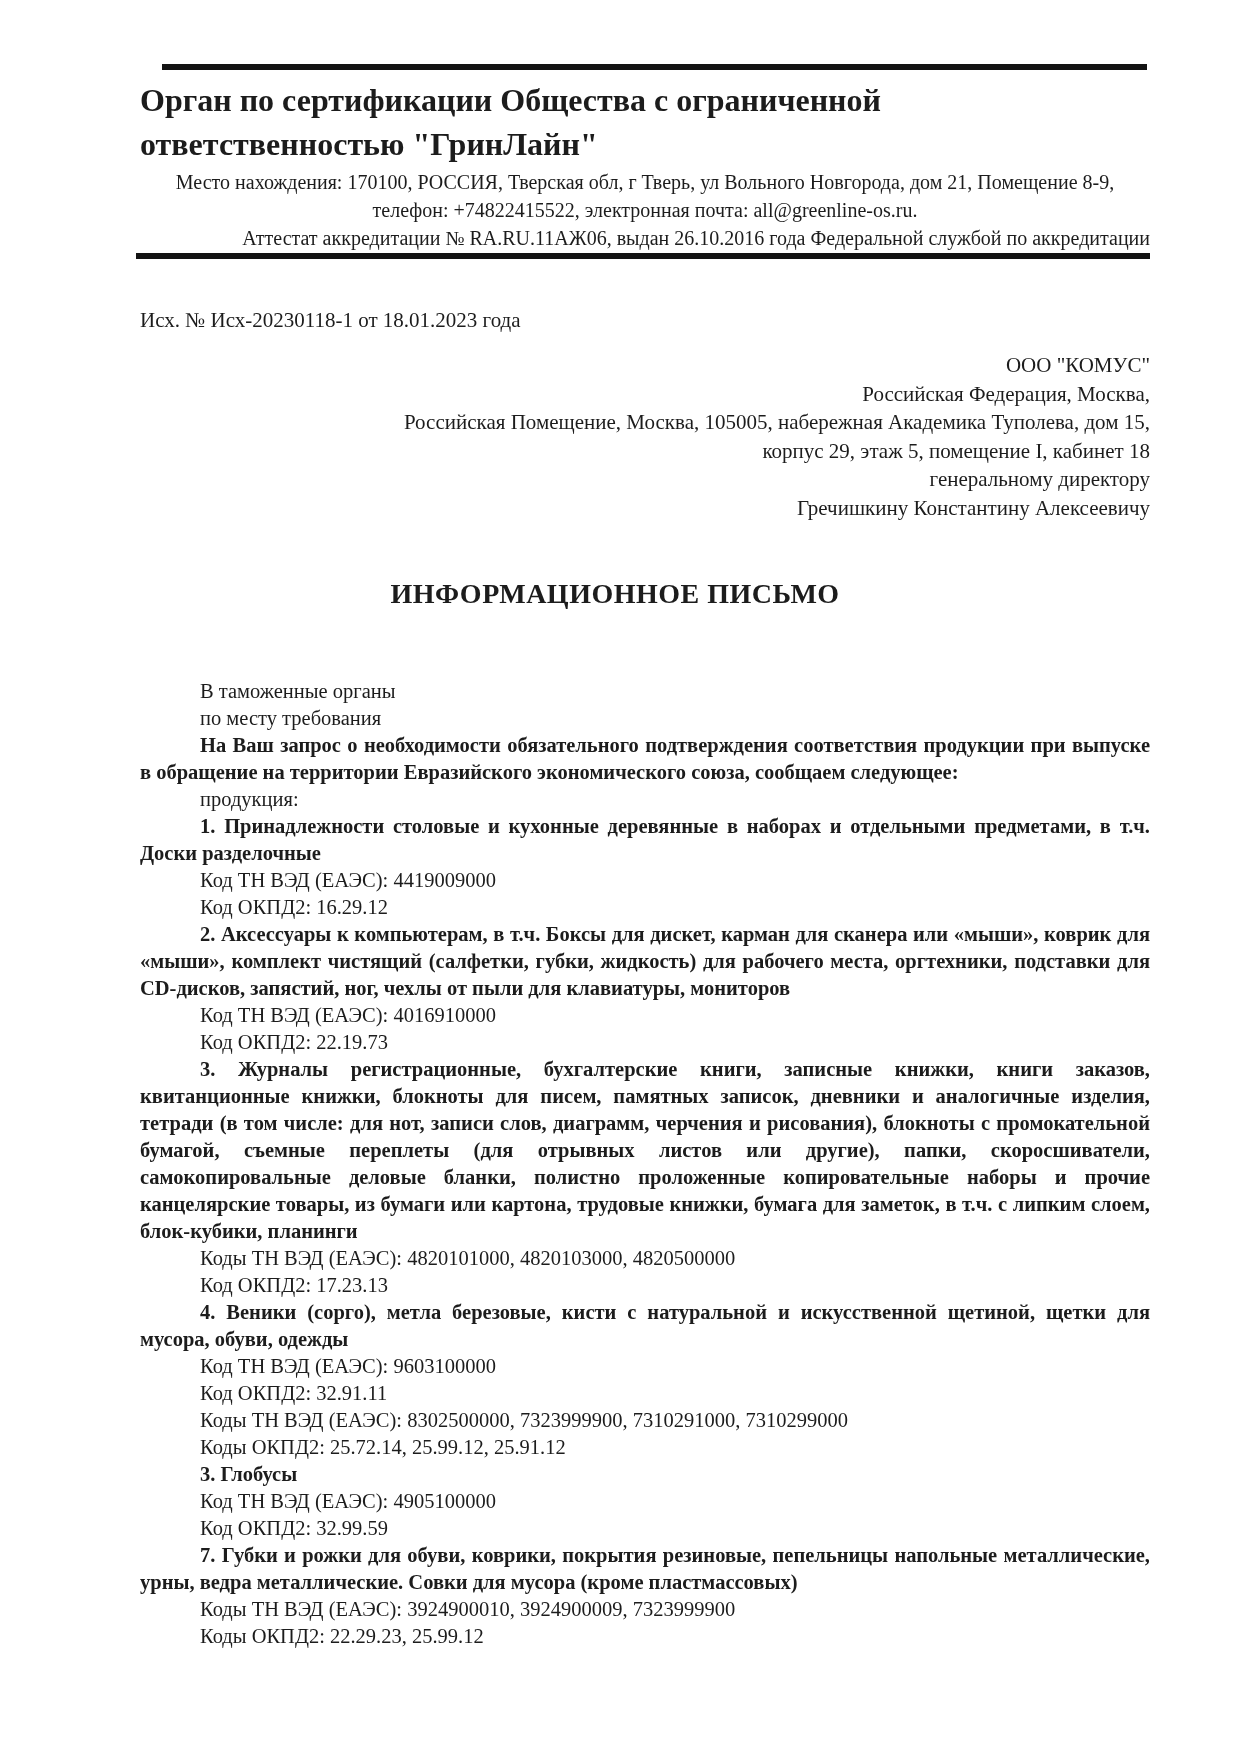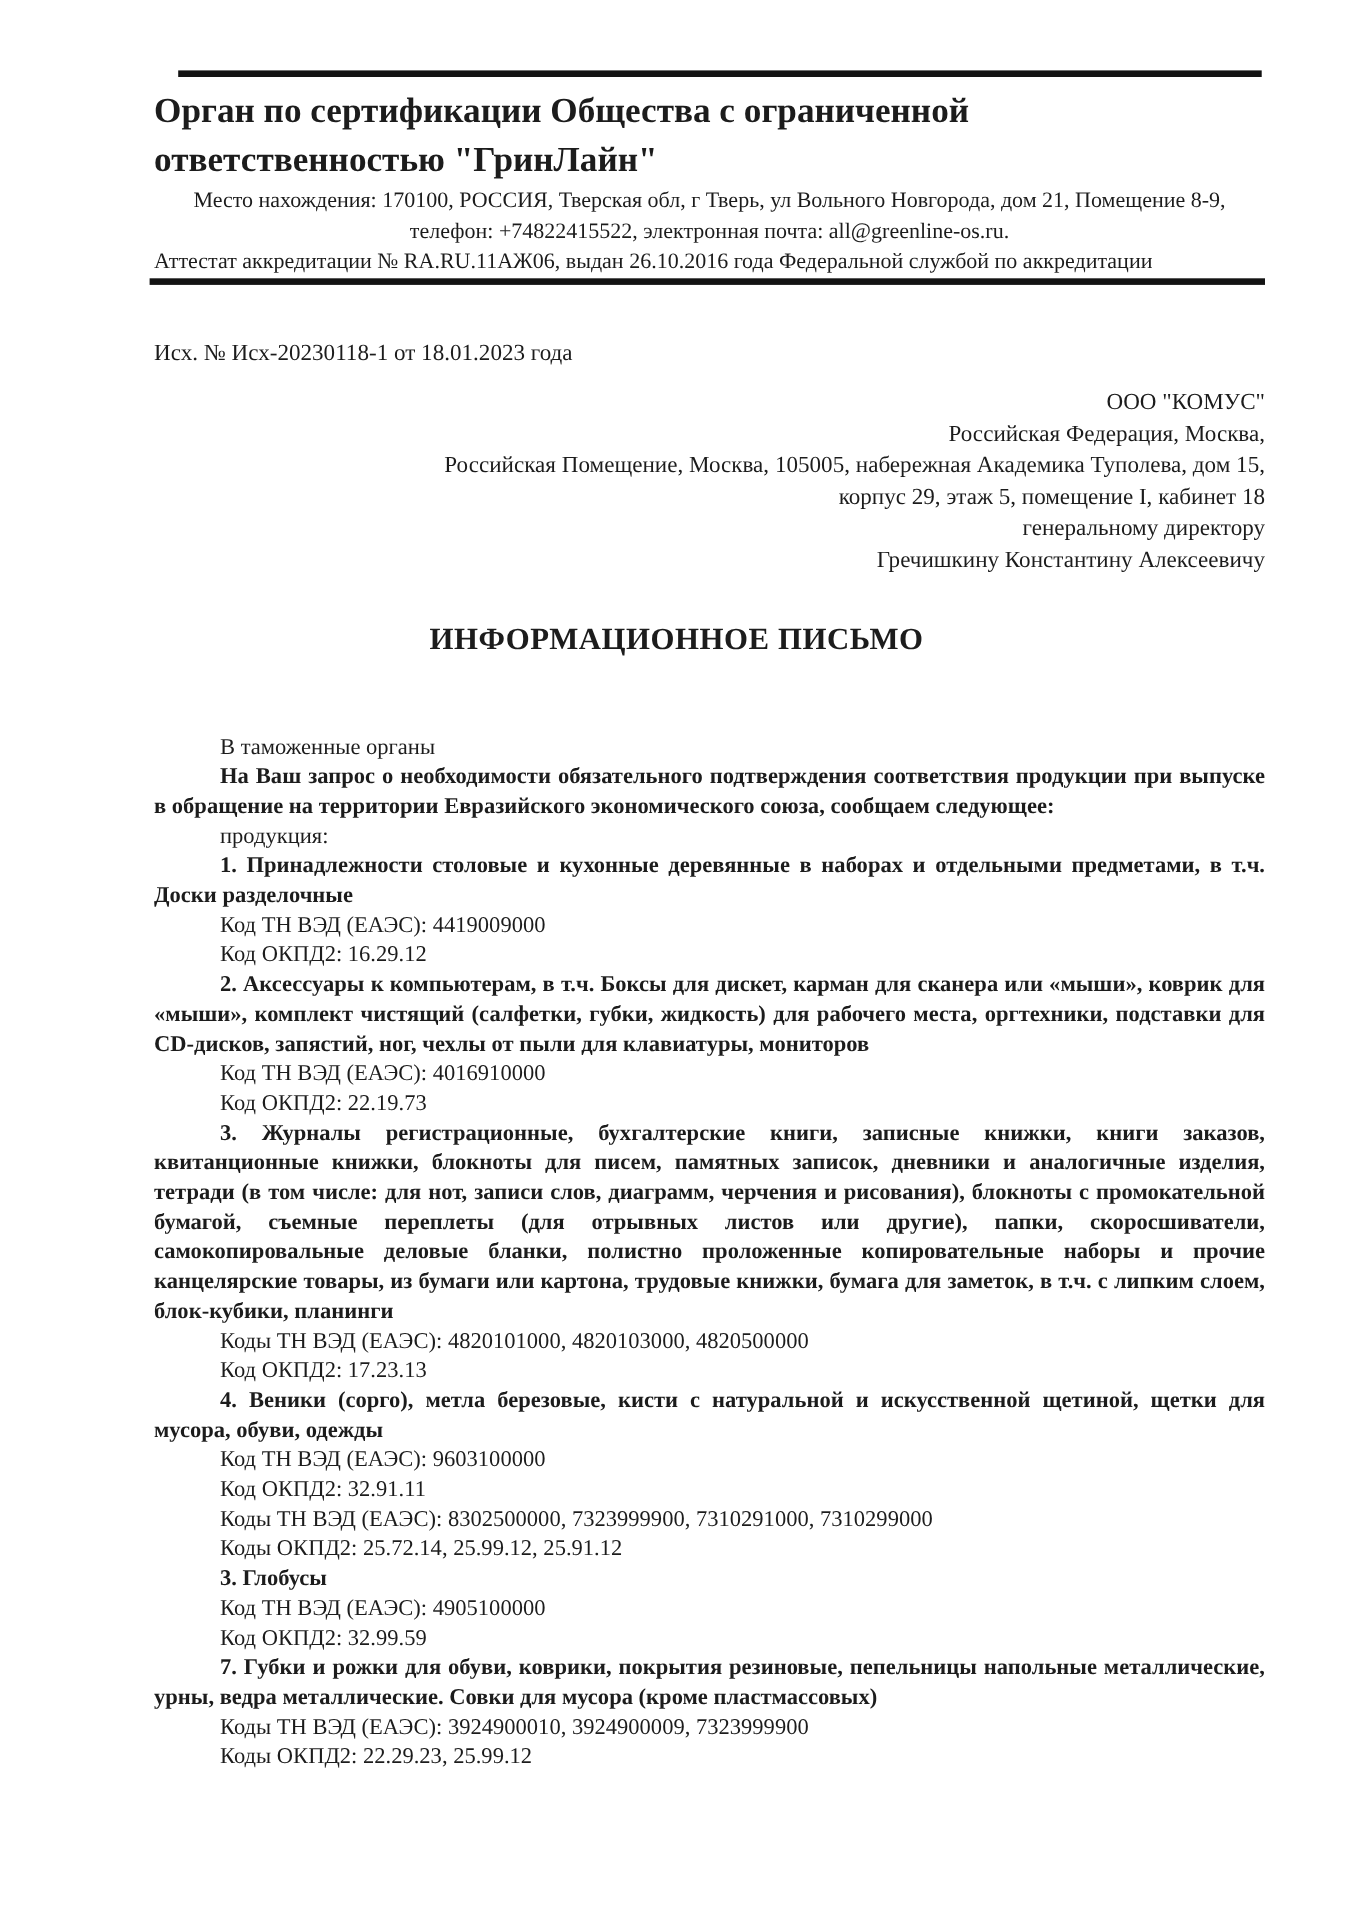--- a/index.html
+++ b/index.html
@@ -19,28 +19,28 @@
   .rule-bottom { height: 6px; width: 1014px; margin: 3px 0 0 -4px; }
 
   .org-title {
     margin: 8px 0 2px 0;
     text-align: left;
     font-size: 32px;
     font-weight: bold;
     line-height: 44px;
   }
   .lh-address { text-align: center; font-size: 20px; line-height: 28px; }
-  .lh-accred  { text-align: left; font-size: 20px; line-height: 24px; margin-top: 2px; }
+  .lh-accred  { text-align: right; font-size: 20px; line-height: 24px; margin-top: 2px; }
 
   .ref-line { margin-top: 48px; font-size: 21px; line-height: 26px; }
 
   .recipient { margin-top: 18px; text-align: right; font-size: 21px; line-height: 28.5px; }
 
   .letter-title {
-    margin-top: 44px;
+    margin-top: 56px;
     text-align: center;
     font-size: 28px;
     font-weight: bold;
     letter-spacing: 0.5px;
     position: relative;
     left: -30px;
   }
 
   .body-text { margin-top: 68px; font-size: 20.5px; line-height: 27px; }
   .para { margin: 0; text-align: justify; text-indent: 60px; font-weight: bold; }
@@ -72,20 +72,21 @@
       <div>Российская Помещение, Москва, 105005, набережная Академика Туполева, дом 15,</div>
       <div>корпус 29, этаж 5, помещение I, кабинет 18</div>
       <div>генеральному директору</div>
       <div>Гречишкину Константину Алексеевичу</div>
     </div>
 
     <div class="letter-title">ИНФОРМАЦИОННОЕ ПИСЬМО</div>
 
     <div class="body-text">
       <div class="line">В таможенные органы</div>
+      <div class="line">по месту требования</div>
       <p class="para">На Ваш запрос о необходимости обязательного подтверждения соответствия продукции при выпуске в обращение на территории Евразийского экономического союза, сообщаем следующее:</p>
       <div class="line">продукция:</div>
 
       <div>
         <p class="para">1. Принадлежности столовые и кухонные деревянные в наборах и отдельными предметами, в т.ч. Доски разделочные</p>
         <div class="line">Код ТН ВЭД (ЕАЭС): 4419009000</div>
         <div class="line">Код ОКПД2: 16.29.12</div>
       </div>
 
       <div>

